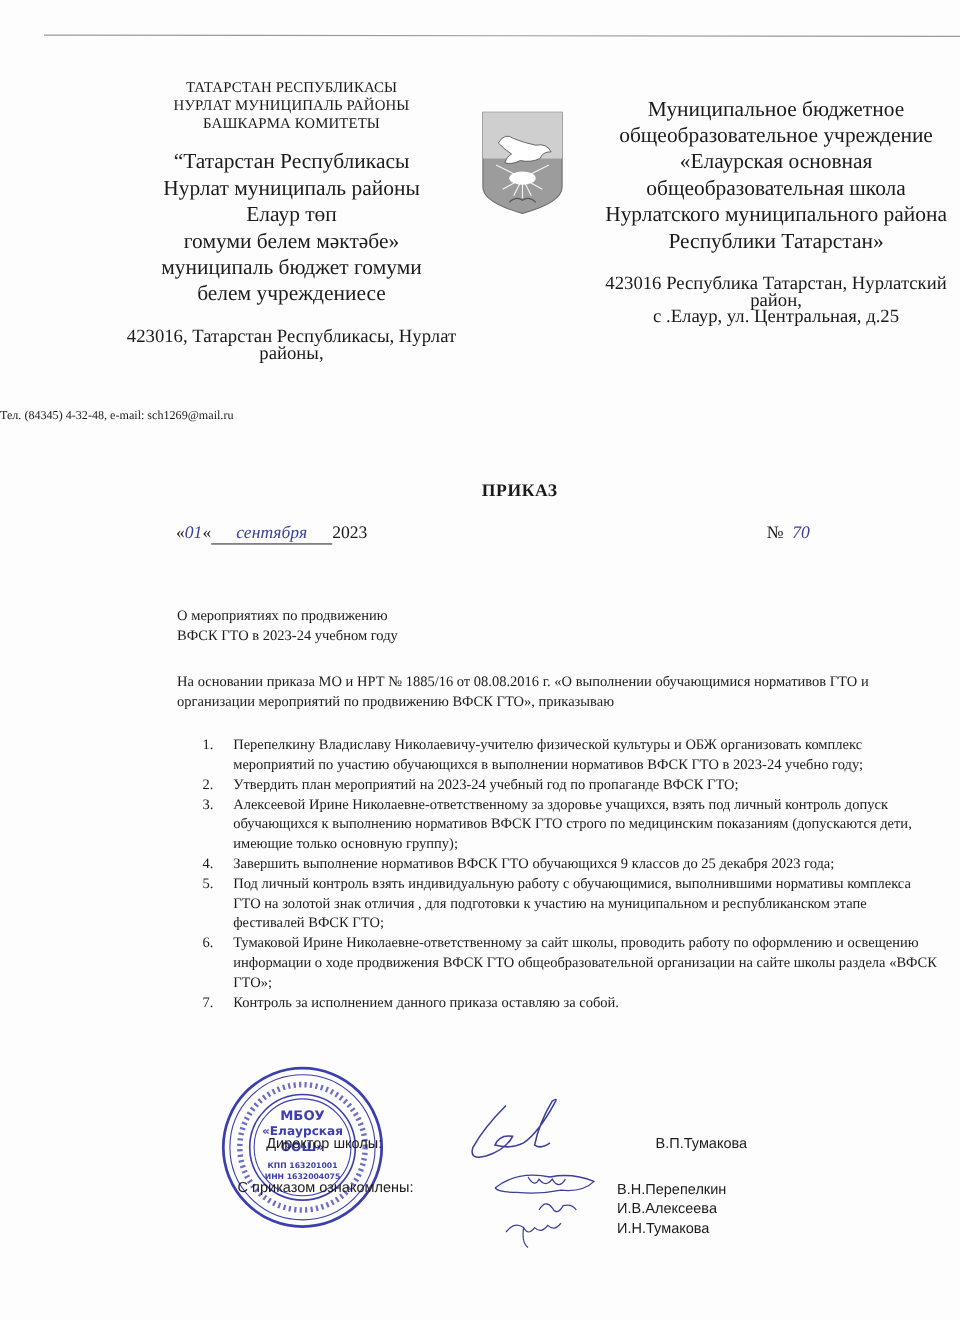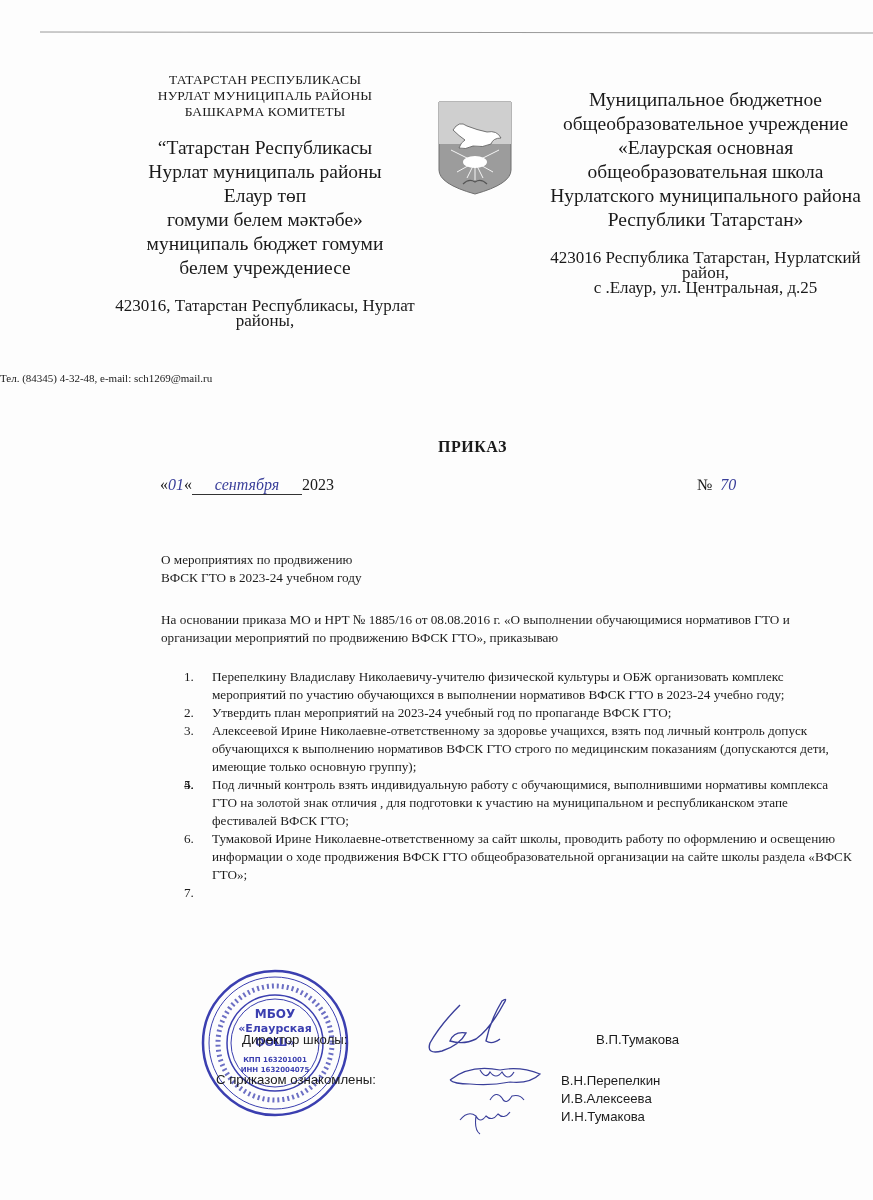--- a/index.html
+++ b/index.html
@@ -117,24 +117,24 @@
   <div>О мероприятиях по продвижению</div>
   <div>ВФСК ГТО в 2023-24 учебном году</div>
 </div>
 
 <div class="abs body-text basis">На основании приказа МО и НРТ № 1885/16 от  08.08.2016 г. «О выполнении обучающимися нормативов ГТО и организации мероприятий по продвижению ВФСК ГТО», приказываю</div>
 
 <ol class="abs body-text items">
   <li><span class="n">1.</span><span>Перепелкину Владиславу Николаевичу-учителю физической культуры и ОБЖ организовать комплекс мероприятий по участию обучающихся в выполнении нормативов ВФСК ГТО в 2023-24 учебно году;</span></li>
   <li><span class="n">2.</span><span>Утвердить план мероприятий на 2023-24 учебный год по пропаганде  ВФСК ГТО;</span></li>
   <li><span class="n">3.</span><span>Алексеевой Ирине Николаевне-ответственному за здоровье учащихся, взять под личный контроль допуск обучающихся к выполнению нормативов ВФСК ГТО строго по медицинским показаниям  (допускаются дети, имеющие только основную группу);</span></li>
-  <li><span class="n">4.</span></li>
+  <li><span class="n">4.</span><span>Завершить выполнение нормативов ВФСК ГТО обучающихся 9 классов до 25 декабря 2023 года;</span></li>
   <li><span class="n">5.</span><span>Под личный контроль взять индивидуальную работу с обучающимися, выполнившими нормативы комплекса ГТО на золотой знак отличия , для подготовки к участию на муниципальном и республиканском этапе фестивалей ВФСК ГТО;</span></li>
   <li><span class="n">6.</span><span>Тумаковой Ирине Николаевне-ответственному за сайт школы, проводить работу по оформлению и освещению информации о ходе продвижения ВФСК ГТО общеобразовательной организации на сайте школы раздела «ВФСК ГТО»;</span></li>
-  <li><span class="n">7.</span></li>
+  <li><span class="n">7.</span><span>Контроль за исполнением данного приказа оставляю за собой.</span></li>
 </ol>
 
 <div class="abs stamp">
   <svg width="150" height="150" viewBox="0 0 150 150">
     <g fill="none" stroke="#3b3fb0">
       <circle cx="75" cy="75" r="72" stroke-width="2.5"></circle>
       <circle cx="75" cy="75" r="66" stroke-width="1"></circle>
       <circle cx="75" cy="75" r="48" stroke-width="1.5"></circle>
       <circle cx="75" cy="75" r="44" stroke-width="1"></circle>
     </g>

